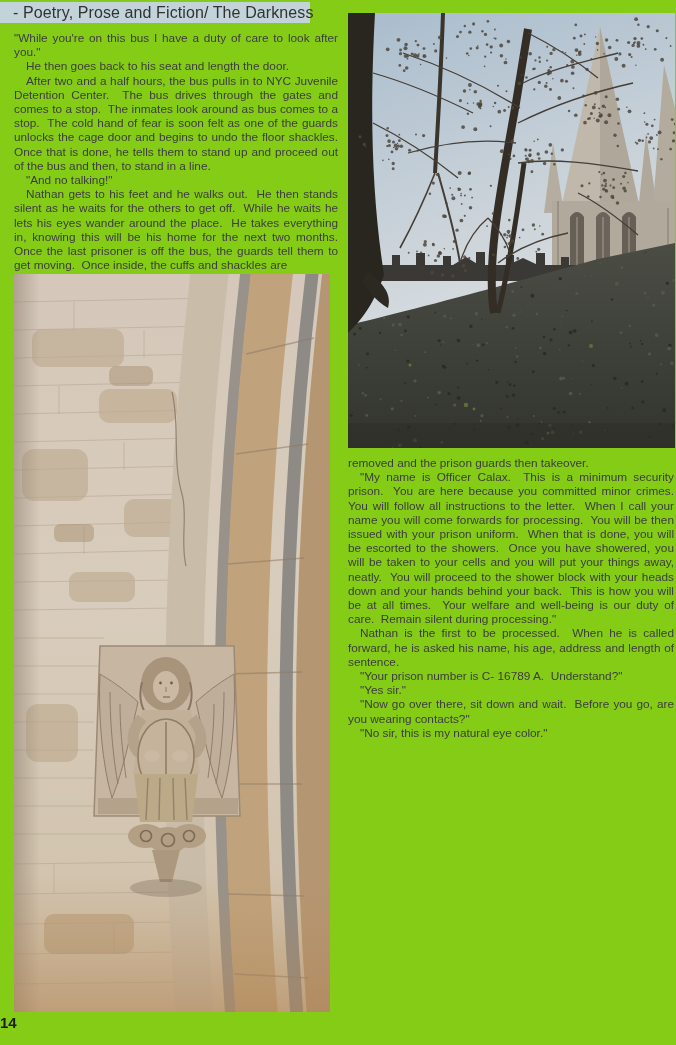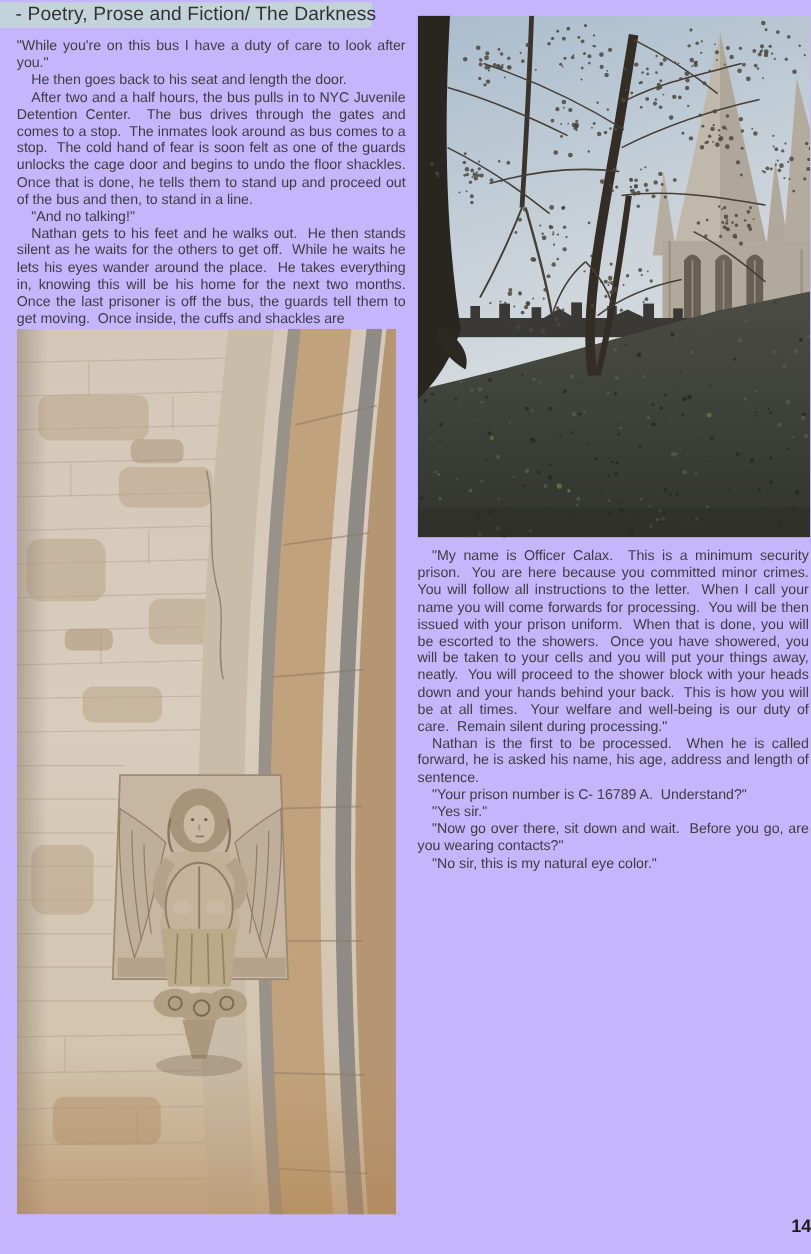--- a/index.html
+++ b/index.html
@@ -1,17 +1,17 @@
 <!DOCTYPE html>
 <html style="--header-bg: #c2d4da; --body-text: #3d3d3d; --end-marker: #a7bdc6;"><head>
 <meta charset="utf-8">
 <style>
   html,body{margin:0;padding:0;background:#ffffff;}
   .page{
-    position:relative;width:676px;height:1045px;background:#c4b5fd;
+    position:relative;width:676px;height:1045px;background:#84cc16;
     font-family:"Liberation Sans", sans-serif;overflow:hidden;
   }
   .header-bar{
     position:absolute;left:0;top:2px;width:310px;height:21px;
     background:var(--header-bg,#c2d4da);
     display:flex;align-items:center;padding-left:13px;box-sizing:border-box;
   }
   .header-bar span{
     font-size:16px;color:#323232;letter-spacing:0.1px;white-space:nowrap;
   }
@@ -26,21 +26,21 @@
   .ind{text-indent:12px;}
   .end-square{
     display:inline-block;width:20px;height:13px;margin-left:8px;
     background:var(--end-marker,#a7bdc6);vertical-align:-2px;
   }
   .photo{position:absolute;overflow:hidden;}
   .photo-left{left:14px;top:274px;width:316px;height:738px;}
   .photo-right{left:348px;top:13px;width:327px;height:435px;}
   .photo svg{display:block;}
   .page-number{
-    position:absolute;left:0;top:1014px;width:676px;text-align:right;
+    position:absolute;left:0;top:1014px;width:676px;text-align:left;
     font-size:15px;font-weight:bold;color:#1c1c1c;
   }
 </style>
 </head>
 <body>
 
 <div class="page">
 
   <div class="header-bar">
     <span>- Poetry, Prose and Fiction/ The Darkness</span>
@@ -823,20 +823,21 @@
         <polygon points="138,576 166,576 158,608 146,608" fill="#ab987e"></polygon>
         <ellipse cx="152" cy="614" rx="36" ry="9" fill="#6b5b48" opacity="0.3"></ellipse>
       </g>
 
       <rect x="0" y="0" width="26" height="738" fill="url(#edgeShadow)"></rect>
       <rect x="0" y="600" width="316" height="138" fill="url(#warmBottom)"></rect>
     </svg>
   </div>
 
   <div class="col col-right">
+    <p class="para">removed and the prison guards then takeover.</p>
     <p class="para ind">"My name is Officer Calax.  This is a minimum security prison.  You are here because you committed minor crimes.  You will follow all instructions to the letter.  When I call your name you will come forwards for processing.  You will be then issued with your prison uniform.  When that is done, you will be escorted to the showers.  Once you have showered, you will be taken to your cells and you will put your things away, neatly.  You will proceed to the shower block with your heads down and your hands behind your back.  This is how you will be at all times.  Your welfare and well-being is our duty of care.  Remain silent during processing."</p>
     <p class="para ind">Nathan is the first to be processed.  When he is called forward, he is asked his name, his age, address and length of sentence.</p>
     <p class="para ind">"Your prison number is C- 16789 A.  Understand?"</p>
     <p class="para ind">"Yes sir."</p>
     <p class="para ind">"Now go over there, sit down and wait.  Before you go, are you wearing contacts?"</p>
     <p class="para ind">"No sir, this is my natural eye color."</p>
   </div>
 
   <div class="page-number">14</div>
 

